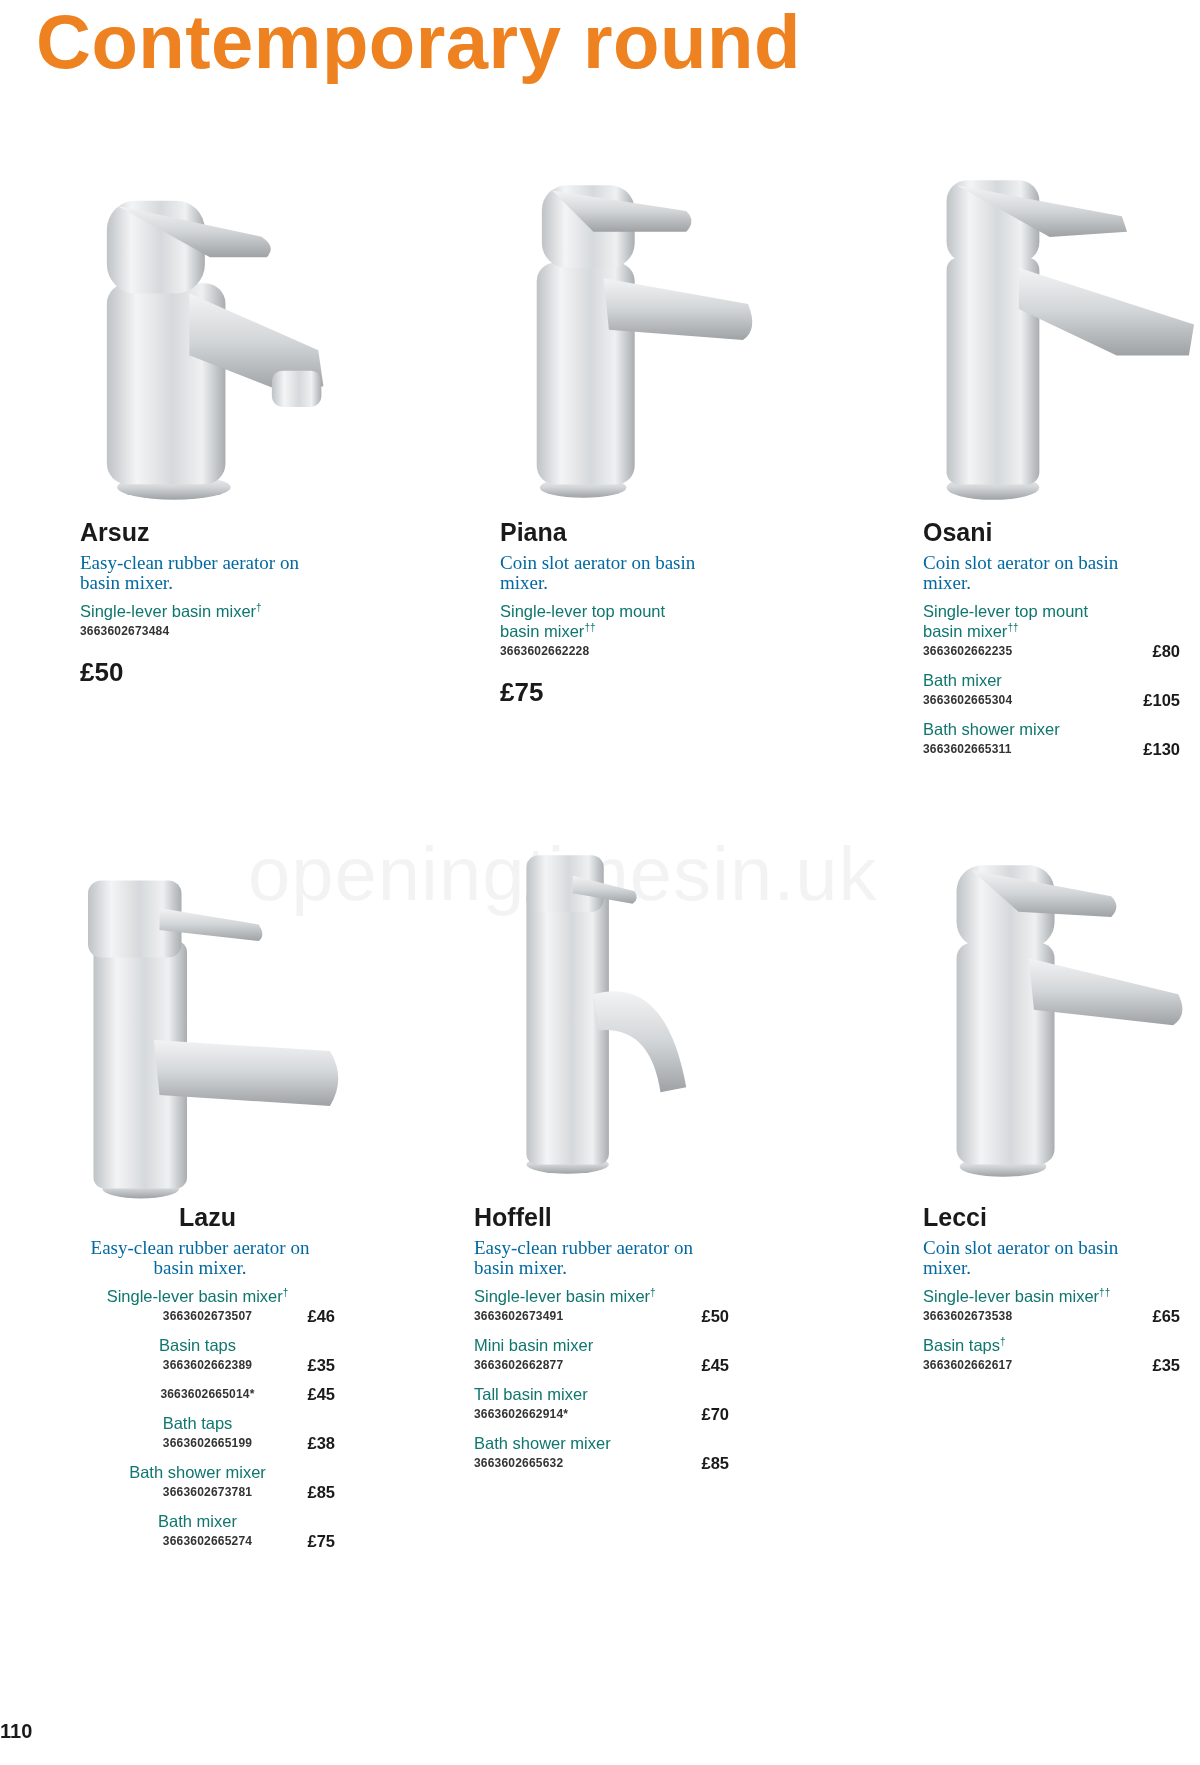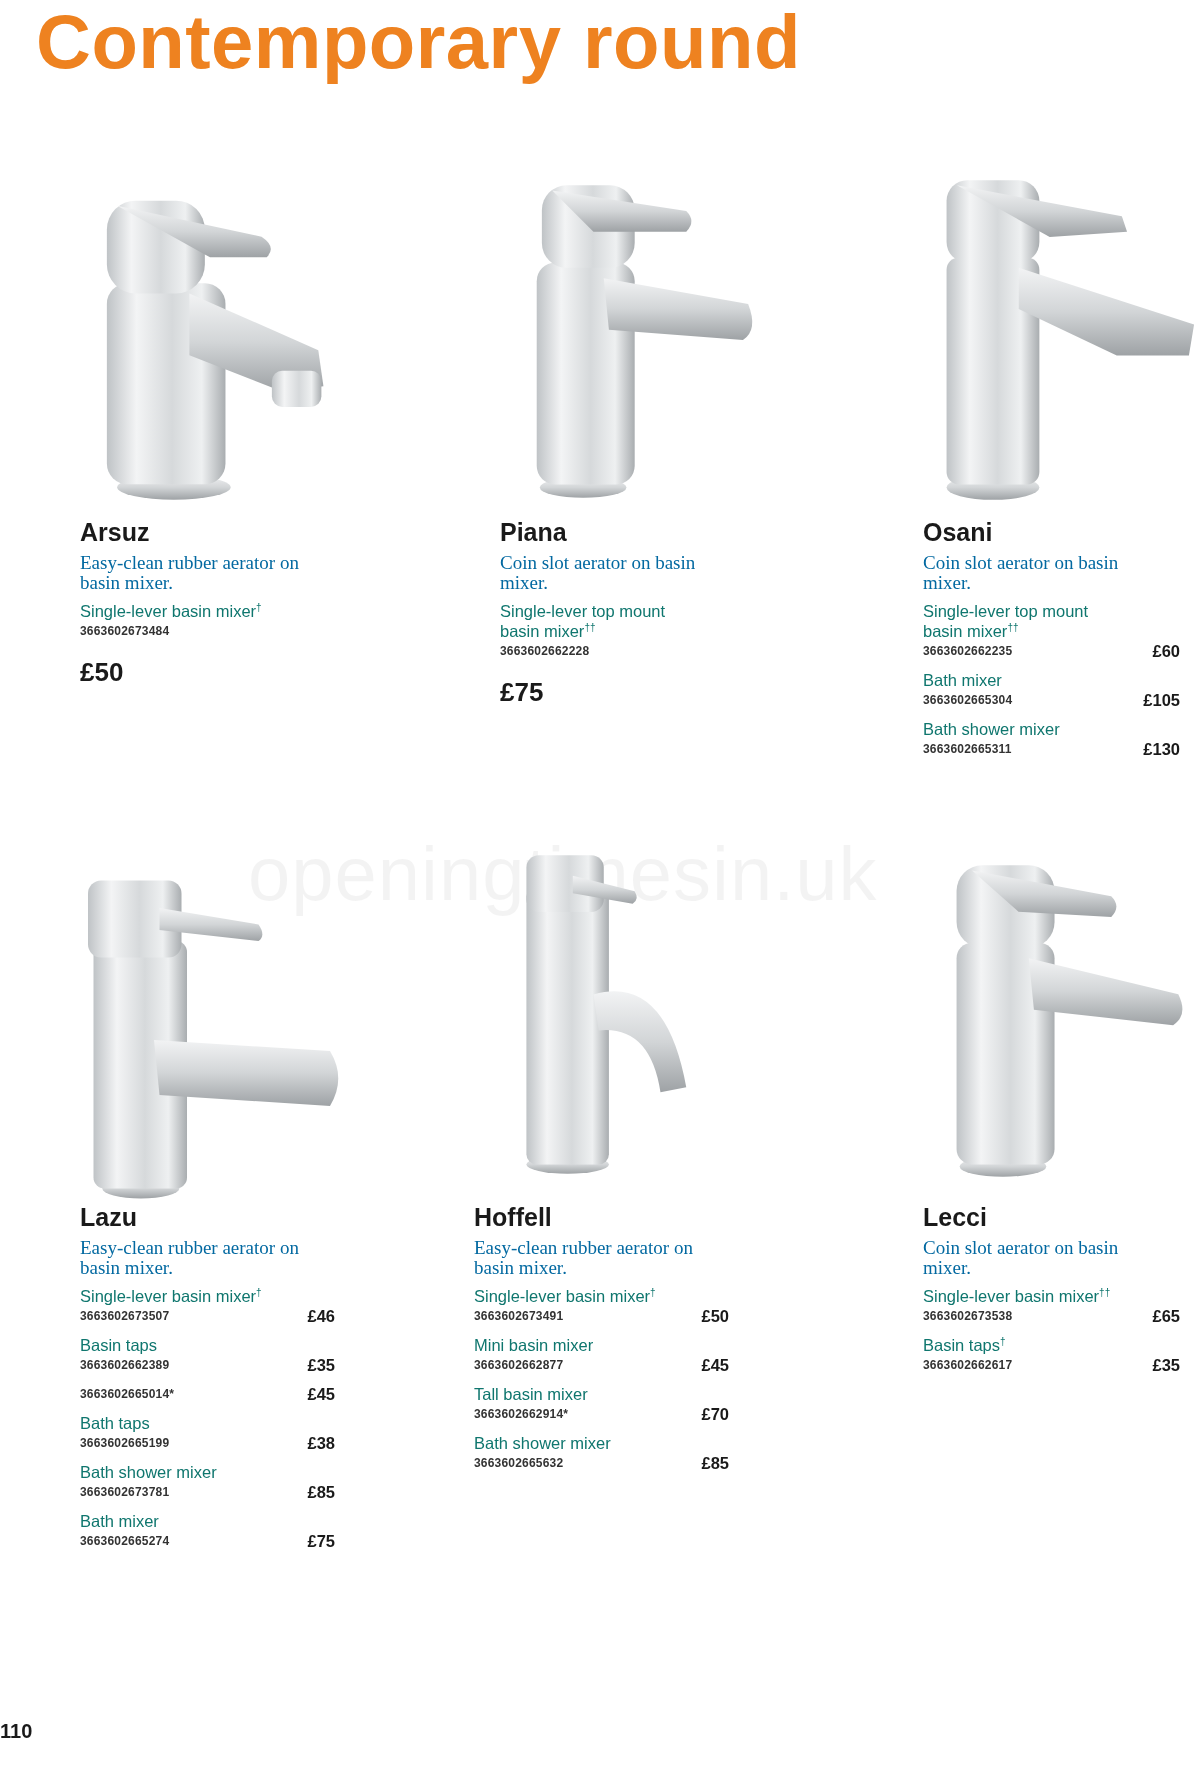--- a/index.html
+++ b/index.html
@@ -118,35 +118,35 @@
   </div>
   <div class="big-price">£75</div>
 </div>
 
 <div class="product" style="left:923px;top:517px;width:257px;">
   <div class="name">Osani</div>
   <div class="desc">Coin slot aerator on basin mixer.</div>
   <div class="variant">
     <div class="v-label" style="width:200px;"><span>Single-lever top mount basin mixer</span><sup>††</sup></div>
     <div class="v-code">3663602662235</div>
-    <div class="v-price">£60</div>
+    <div class="v-price">£80</div>
   </div>
   <div class="variant">
     <div class="v-label"><span>Bath mixer</span></div>
     <div class="v-code">3663602665304</div>
     <div class="v-price">£105</div>
   </div>
   <div class="variant">
     <div class="v-label"><span>Bath shower mixer</span></div>
     <div class="v-code">3663602665311</div>
     <div class="v-price">£130</div>
   </div>
 </div>
 
-<div class="product" style="left:80px;top:1202px;width:255px;">
+<div class="product" style="left:80px;top:1202px;width:255px;text-align:center;">
   <div class="name">Lazu</div>
   <div class="desc">Easy-clean rubber aerator on basin mixer.</div>
   <div class="variant">
     <div class="v-label"><span>Single-lever basin mixer</span><sup>†</sup></div>
     <div class="v-code">3663602673507</div>
     <div class="v-price">£46</div>
   </div>
   <div class="variant">
     <div class="v-label"><span>Basin taps</span></div>
     <div class="v-code">3663602662389</div>

